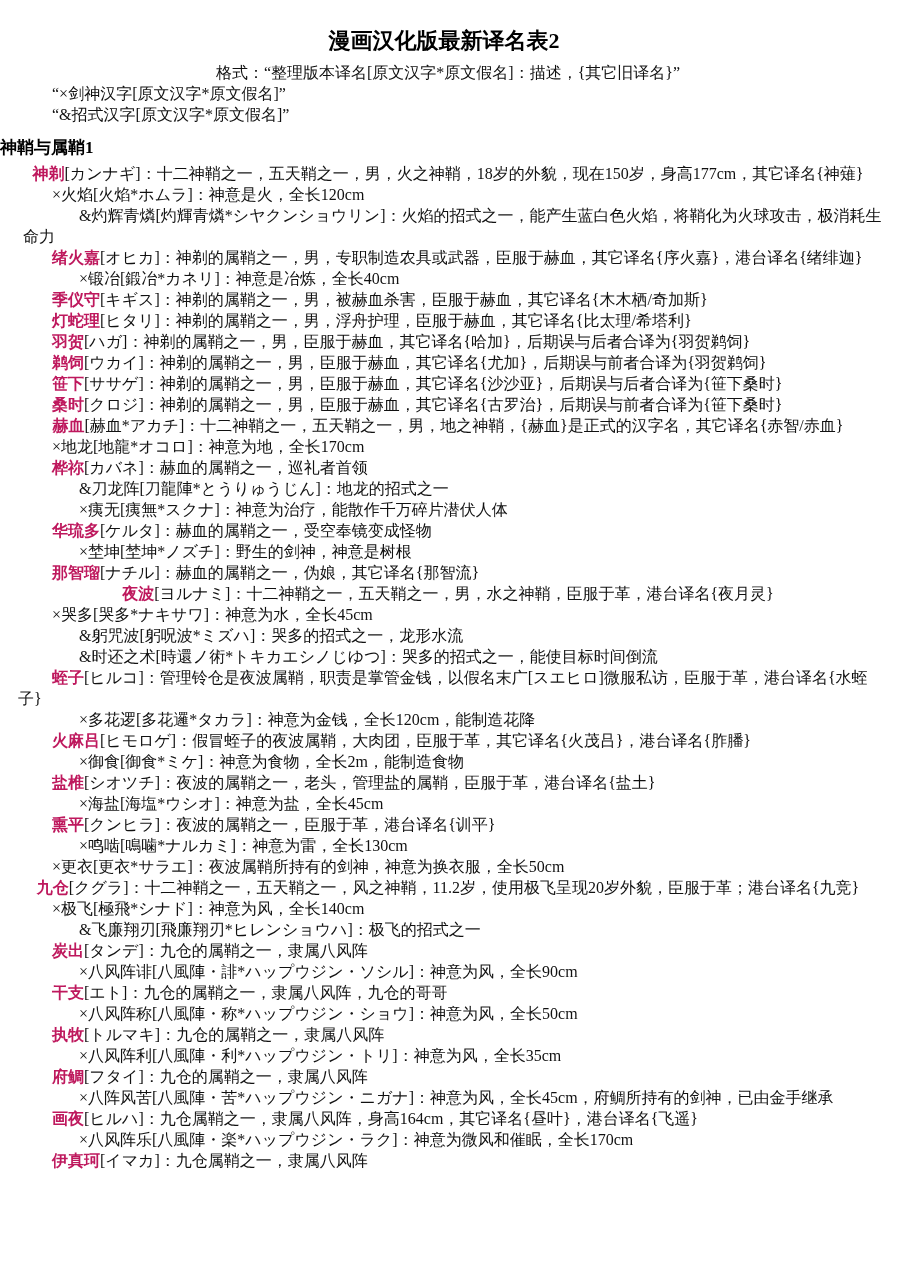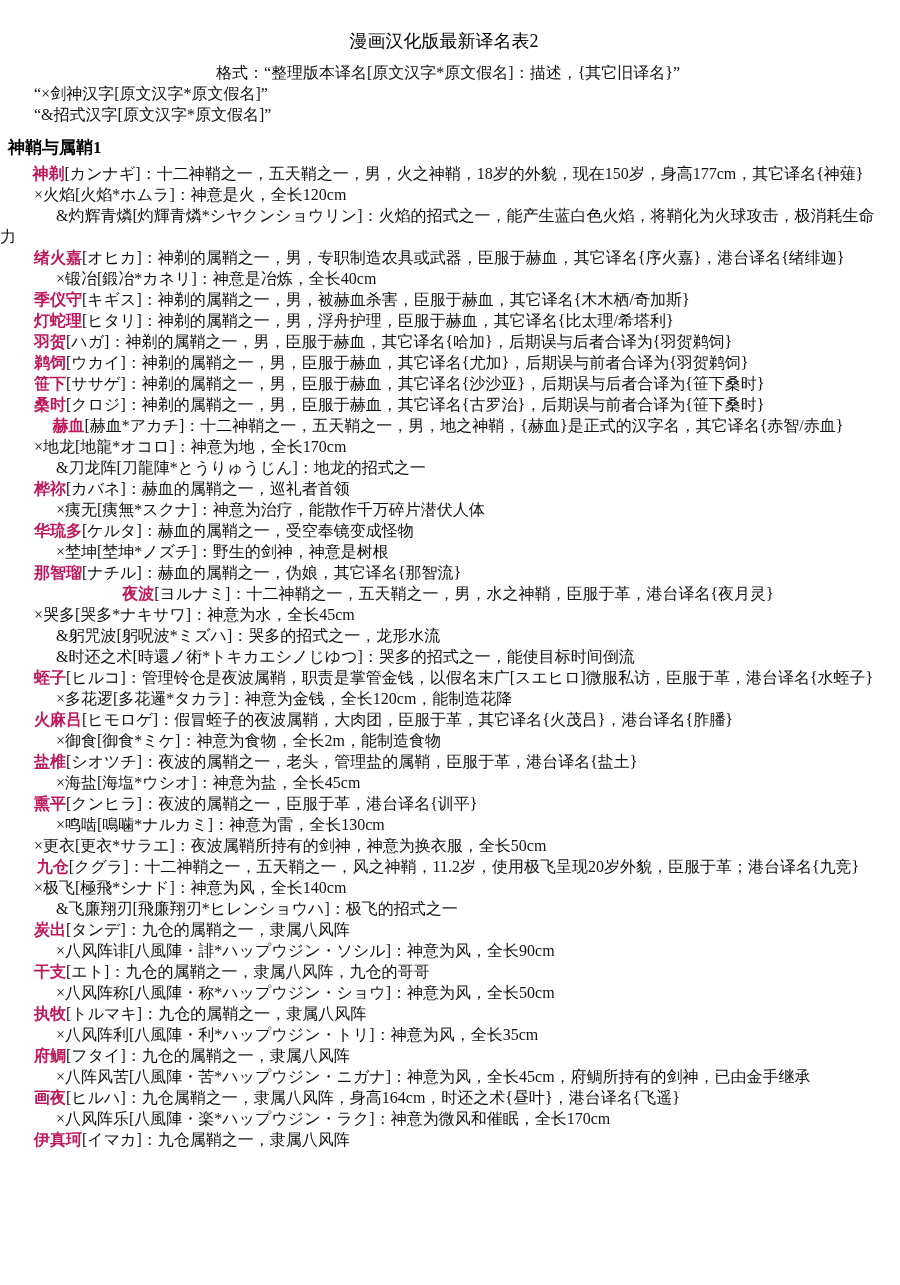--- a/index.html
+++ b/index.html
@@ -15,45 +15,44 @@
     overflow: hidden;
     background: #ffffff;
     color: #111111;
     font-family: "Liberation Serif", "DejaVu Serif", serif;
     font-size: 16px;
     line-height: 21px;
   }
   h1.title {
     margin: 28px 0 8px 0;
     text-align: center;
-    font-size: 18px;
+    font-size: 22px;
     line-height: 26px;
-    font-weight: normal;
+    font-weight: bold;
     color: #000000;
   }
   .format-block {
     margin: 8px 0 0 0;
   }
   h2.section {
     margin: 12px 0 4px 0;
     font-size: 17px;
     line-height: 22px;
     font-weight: bold;
     color: #000000;
-    padding-left: 8px;
   }
   p.line {
     margin: 0;
     padding: 0;
     word-break: break-all;
     overflow-wrap: anywhere;
   }
   p.ind0 { text-indent: 8px; text-align: center; }
-  p.ind1 { text-indent: 34px; }
-  p.ind2 { text-indent: 56px; }
+  p.ind1 { text-indent: 34px; margin-left: 18px; }
+  p.ind2 { text-indent: 56px; padding-left: 23px; }
   p.line b { font-weight: bold; color: #be185d; }
 </style>
 </head>
 <body>
 
 <main id="doc">
   <h1 class="title">漫画汉化版最新译名表2</h1>
   <div class="format-block">
       <p class="line ind0">格式：“整理版本译名[原文汉字*原文假名]：描述，{其它旧译名}”</p>
       <p class="line ind1">“×剑神汉字[原文汉字*原文假名]”</p>
@@ -67,22 +66,22 @@
       <p class="line ind1"><b>绪火嘉</b><span>[オヒカ]：神剃的属鞘之一，男，专职制造农具或武器，臣服于赫血，其它译名{序火嘉}，港台译名{绪绯迦}</span></p>
       <p class="line ind2"><span>×锻冶[鍛冶*カネリ]：神意是冶炼，全长40cm</span></p>
       <p class="line ind1"><b>季仪守</b><span>[キギス]：神剃的属鞘之一，男，被赫血杀害，臣服于赫血，其它译名{木木栖/奇加斯}</span></p>
       <p class="line ind1"><b>灯蛇理</b><span>[ヒタリ]：神剃的属鞘之一，男，浮舟护理，臣服于赫血，其它译名{比太理/希塔利}</span></p>
       <p class="line ind1"><b>羽贺</b><span>[ハガ]：神剃的属鞘之一，男，臣服于赫血，其它译名{哈加}，后期误与后者合译为{羽贺鹈饲}</span></p>
       <p class="line ind1"><b>鹈饲</b><span>[ウカイ]：神剃的属鞘之一，男，臣服于赫血，其它译名{尤加}，后期误与前者合译为{羽贺鹈饲}</span></p>
       <p class="line ind1"><b>笹下</b><span>[ササゲ]：神剃的属鞘之一，男，臣服于赫血，其它译名{沙沙亚}，后期误与后者合译为{笹下桑时}</span></p>
       <p class="line ind1"><b>桑时</b><span>[クロジ]：神剃的属鞘之一，男，臣服于赫血，其它译名{古罗治}，后期误与前者合译为{笹下桑时}</span></p>
       <p class="line ind0"><b>赫血</b><span>[赫血*アカチ]：十二神鞘之一，五天鞘之一，男，地之神鞘，{赫血}是正式的汉字名，其它译名{赤智/赤血}</span></p>
       <p class="line ind1"><span>×地龙[地龍*オコロ]：神意为地，全长170cm</span></p>
+      <p class="line ind1"><b>桦祢</b><span>[カバネ]：赫血的属鞘之一，巡礼者首领</span></p>
       <p class="line ind2"><span>&amp;刀龙阵[刀龍陣*とうりゅうじん]：地龙的招式之一</span></p>
-      <p class="line ind1"><b>桦祢</b><span>[カバネ]：赫血的属鞘之一，巡礼者首领</span></p>
       <p class="line ind2"><span>×痍无[痍無*スクナ]：神意为治疗，能散作千万碎片潜伏人体</span></p>
       <p class="line ind1"><b>华琉多</b><span>[ケルタ]：赫血的属鞘之一，受空奉镜变成怪物</span></p>
       <p class="line ind2"><span>×埜坤[埜坤*ノズチ]：野生的剑神，神意是树根</span></p>
       <p class="line ind1"><b>那智瑠</b><span>[ナチル]：赫血的属鞘之一，伪娘，其它译名{那智流}</span></p>
       <p class="line ind0"><b>夜波</b><span>[ヨルナミ]：十二神鞘之一，五天鞘之一，男，水之神鞘，臣服于革，港台译名{夜月灵}</span></p>
       <p class="line ind1"><span>×哭多[哭多*ナキサワ]：神意为水，全长45cm</span></p>
       <p class="line ind2"><span>&amp;躬咒波[躬呪波*ミズハ]：哭多的招式之一，龙形水流</span></p>
       <p class="line ind2"><span>&amp;时还之术[時還ノ術*トキカエシノじゆつ]：哭多的招式之一，能使目标时间倒流</span></p>
       <p class="line ind1"><b>蛭子</b><span>[ヒルコ]：管理铃仓是夜波属鞘，职责是掌管金钱，以假名末广[スエヒロ]微服私访，臣服于革，港台译名{水蛭子}</span></p>
       <p class="line ind2"><span>×多花逻[多花邏*タカラ]：神意为金钱，全长120cm，能制造花降</span></p>
@@ -97,17 +96,17 @@
       <p class="line ind1"><span>×极飞[極飛*シナド]：神意为风，全长140cm</span></p>
       <p class="line ind2"><span>&amp;飞廉翔刃[飛廉翔刃*ヒレンショウハ]：极飞的招式之一</span></p>
       <p class="line ind1"><b>炭出</b><span>[タンデ]：九仓的属鞘之一，隶属八风阵</span></p>
       <p class="line ind2"><span>×八风阵诽[八風陣・誹*ハップウジン・ソシル]：神意为风，全长90cm</span></p>
       <p class="line ind1"><b>干支</b><span>[エト]：九仓的属鞘之一，隶属八风阵，九仓的哥哥</span></p>
       <p class="line ind2"><span>×八风阵称[八風陣・称*ハップウジン・ショウ]：神意为风，全长50cm</span></p>
       <p class="line ind1"><b>执牧</b><span>[トルマキ]：九仓的属鞘之一，隶属八风阵</span></p>
       <p class="line ind2"><span>×八风阵利[八風陣・利*ハップウジン・トリ]：神意为风，全长35cm</span></p>
       <p class="line ind1"><b>府鲷</b><span>[フタイ]：九仓的属鞘之一，隶属八风阵</span></p>
       <p class="line ind2"><span>×八阵风苦[八風陣・苦*ハップウジン・ニガナ]：神意为风，全长45cm，府鲷所持有的剑神，已由金手继承</span></p>
-      <p class="line ind1"><b>画夜</b><span>[ヒルハ]：九仓属鞘之一，隶属八风阵，身高164cm，时还之术{昼叶}，港台译名{飞遥}</span></p>
+      <p class="line ind1"><b>画夜</b><span>[ヒルハ]：九仓属鞘之一，隶属八风阵，身高164cm，其它译名{昼叶}，港台译名{飞遥}</span></p>
       <p class="line ind2"><span>×八风阵乐[八風陣・楽*ハップウジン・ラク]：神意为微风和催眠，全长170cm</span></p>
       <p class="line ind1"><b>伊真珂</b><span>[イマカ]：九仓属鞘之一，隶属八风阵</span></p>
     </div>
 </main>
 
 </body></html>

